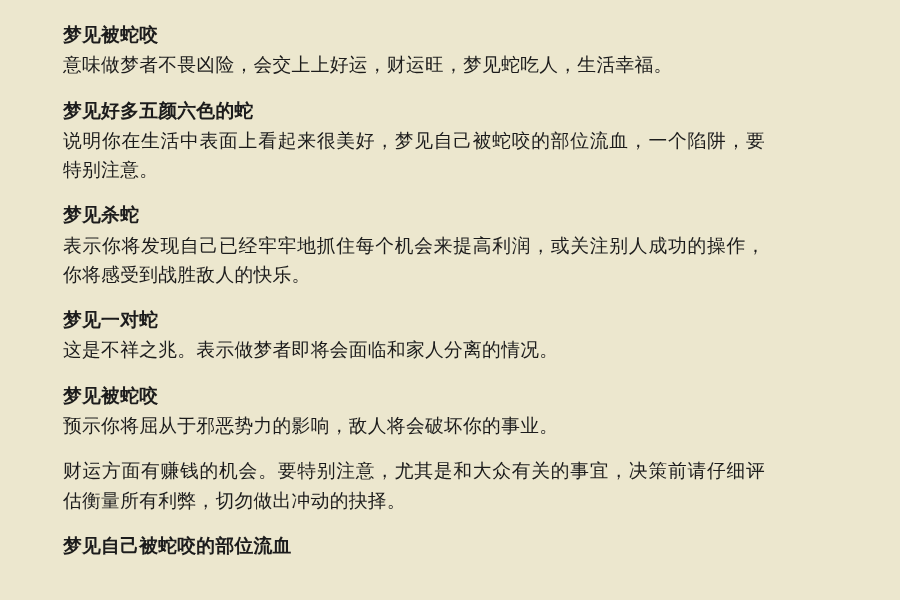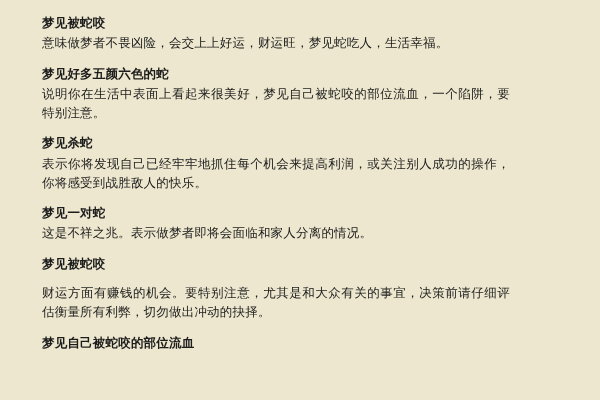--- a/index.html
+++ b/index.html
@@ -70,20 +70,21 @@
     <div class="entry-body">表示你将发现自己已经牢牢地抓住每个机会来提高利润，或关注别人成功的操作，你将感受到战胜敌人的快乐。</div>
   </div>
 
   <div class="entry">
     <div class="entry-title">梦见一对蛇</div>
     <div class="entry-body">这是不祥之兆。表示做梦者即将会面临和家人分离的情况。</div>
   </div>
 
   <div class="entry">
     <div class="entry-title">梦见被蛇咬</div>
+    <div class="entry-body">预示你将屈从于邪恶势力的影响，敌人将会破坏你的事业。</div>
   </div>
 
   <div class="entry">
     <div class="entry-body">财运方面有赚钱的机会。要特别注意，尤其是和大众有关的事宜，决策前请仔细评估衡量所有利弊，切勿做出冲动的抉择。</div>
   </div>
 
   <div class="entry last">
     <div class="entry-title">梦见自己被蛇咬的部位流血</div>
   </div>
 

